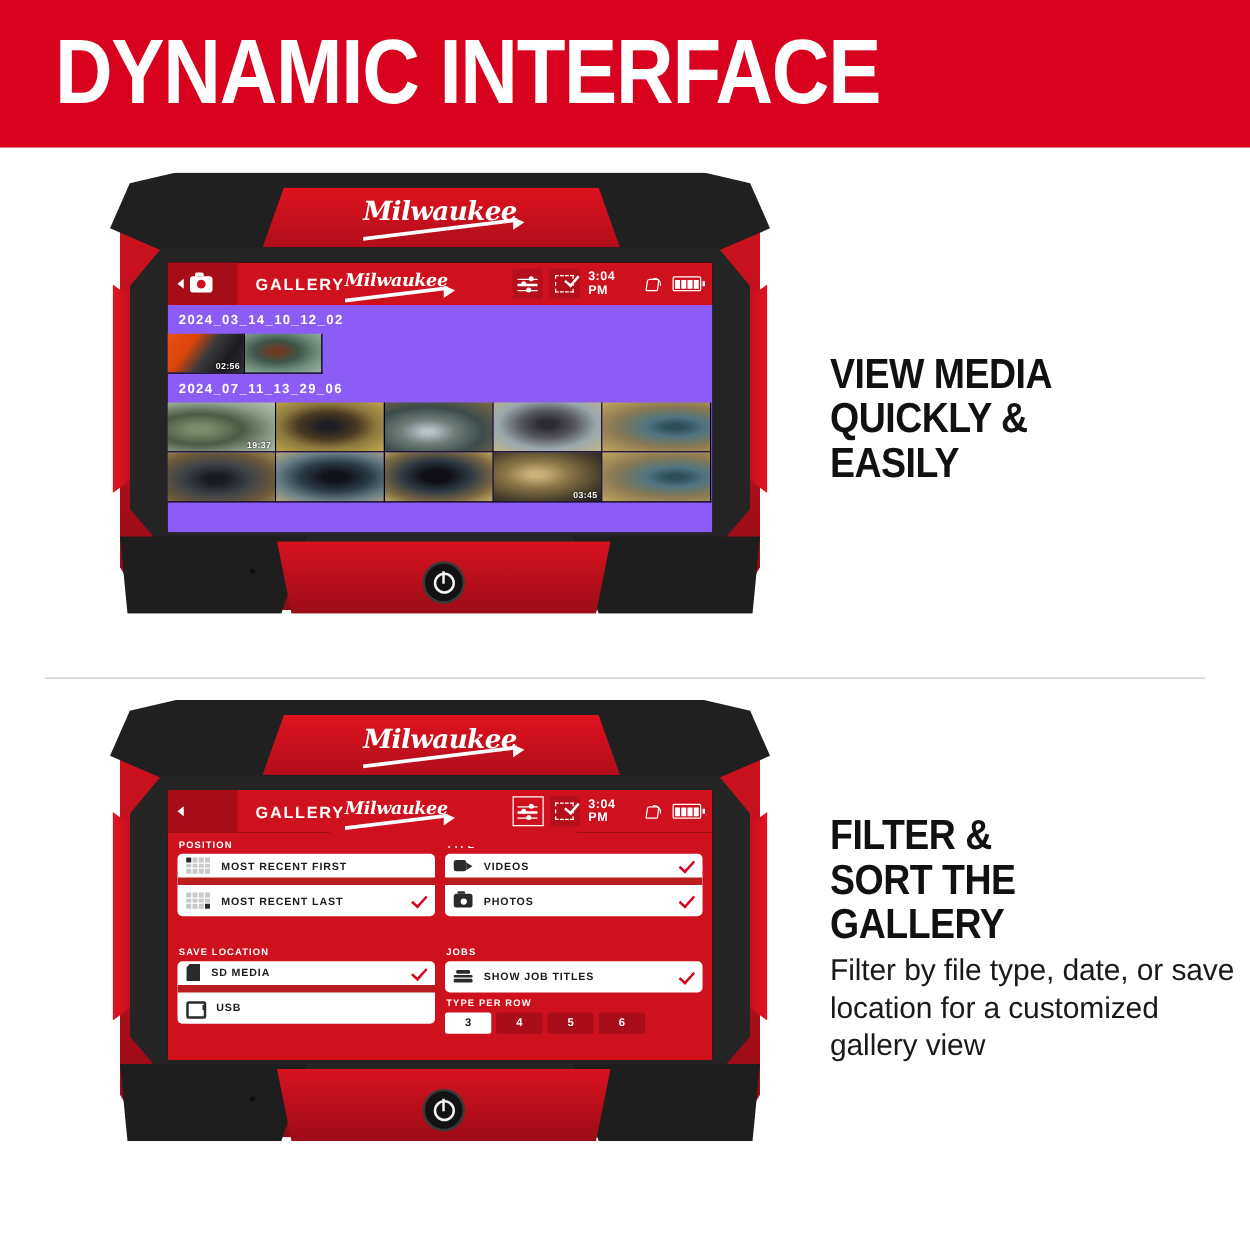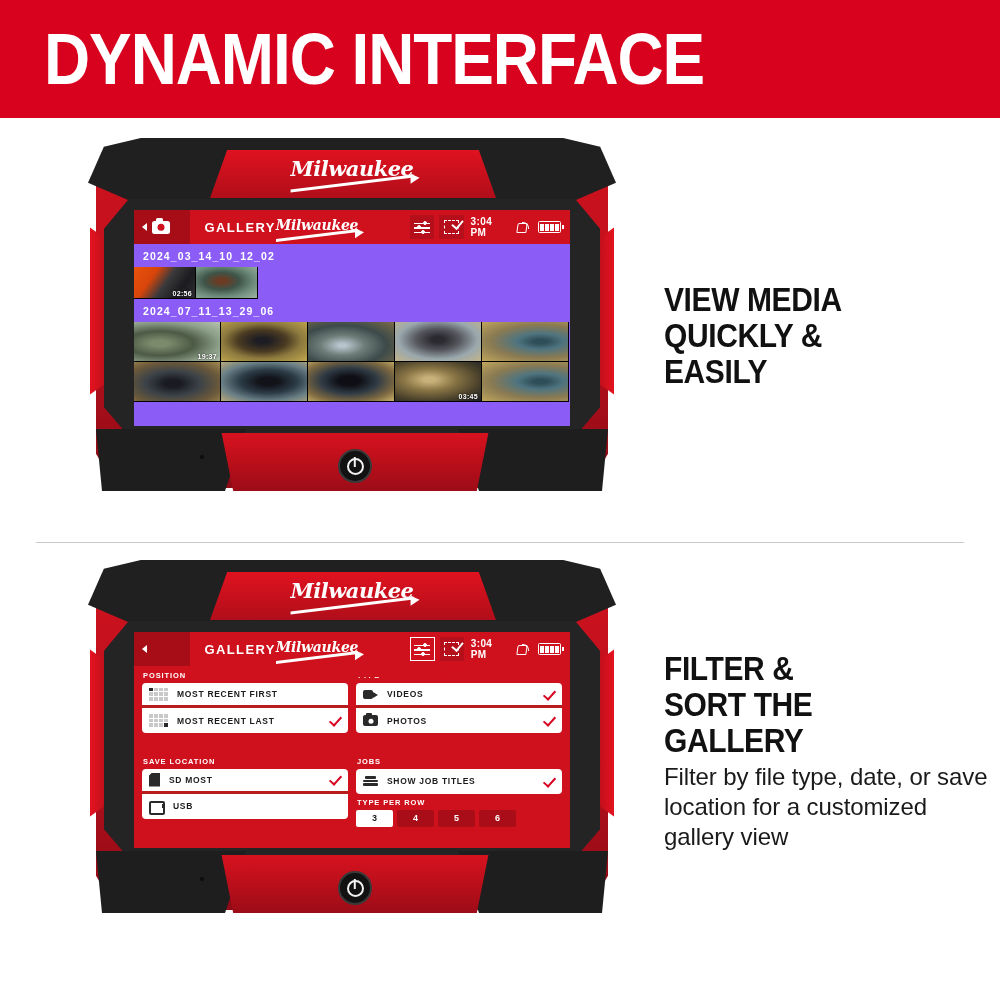--- a/index.html
+++ b/index.html
@@ -427,21 +427,21 @@
   }
   .fcard {
     background: #ffffff;
     border-radius: 4px;
     overflow: hidden;
   }
   .frow {
     height: 25px;
     display: flex; align-items: center;
     padding: 0 8px 0 7px;
-    border-bottom: 3px solid #b91c1c;
+    border-bottom: 6px solid #b91c1c;
   }
   .frow:last-child { border-bottom: none; }
   .frow-label {
     color: #1b1b1b;
     font-size: 8.5px;
     font-weight: bold;
     letter-spacing: 0.7px;
     margin-left: 9px;
   }
   .check {
@@ -751,21 +751,21 @@
                 <span class="check on"></span>
               </div>
             </div>
           </div>
 
           <div class="fsection">
             <div class="fs-label">SAVE LOCATION</div>
             <div class="fcard">
               <div class="frow">
                 <span class="ic-sd"></span>
-                <span class="frow-label">SD MOST</span>
+                <span class="frow-label">SD MEDIA</span>
                 <span class="check on"></span>
               </div>
               <div class="frow">
                 <span class="ic-usb"></span>
                 <span class="frow-label">USB</span>
                 <span class="check"></span>
               </div>
             </div>
           </div>
 

